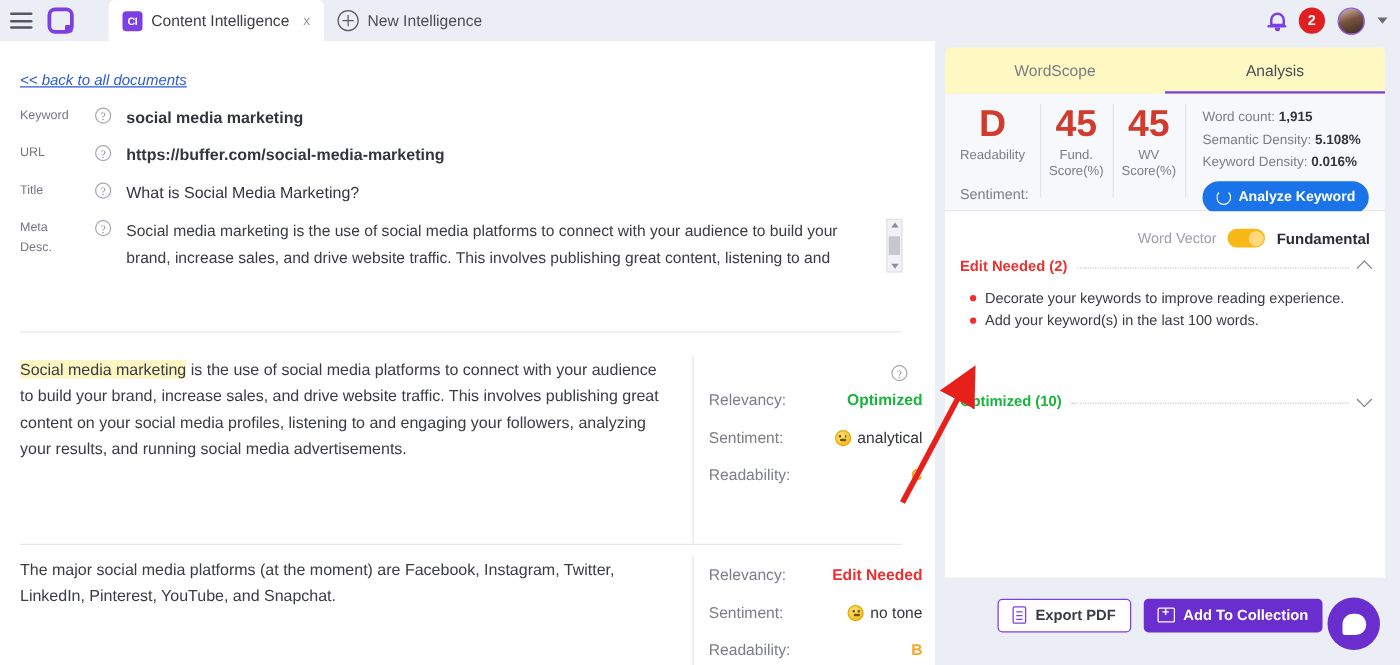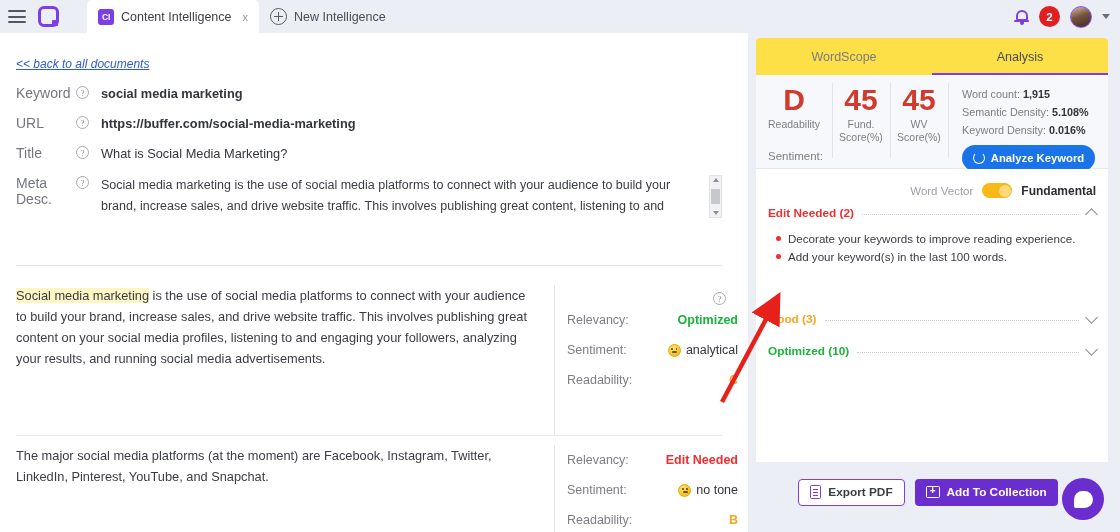--- a/index.html
+++ b/index.html
@@ -73,21 +73,21 @@
   .docpane {
     position: absolute; left: 0; top: 0; width: 748px; height: 499px;
     background: #ffffff; overflow: hidden;
   }
   .backlink {
     position: absolute; left: 16px; top: 24px;
     font-size: 12px; color: #2b5bd7; font-style: italic; text-decoration: underline; cursor: pointer;
   }
   .meta { position: absolute; left: 16px; top: 52px; width: 706px; }
   .meta-row { display: flex; align-items: flex-start; margin-bottom: 13px; }
-  .meta-label { width: 60px; font-size: 14px; color: #74767f; line-height: 16px; }
+  .meta-label { width: 60px; font-size: 10px; color: #74767f; line-height: 16px; }
   .qmark {
     width: 13px; height: 13px; border: 1px solid #a8aab3; border-radius: 50%;
     font-size: 9px; color: #8a8c95; display: flex; align-items: center; justify-content: center;
     margin: 1px 12px 0 0; flex: none; cursor: pointer; font-family: "Liberation Serif", serif;
   }
   .meta-value { font-size: 12.8px; color: #33353d; line-height: 17px; flex: 1; }
   .meta-value.bold { font-weight: bold; }
   .meta-desc-wrap { display: flex; flex: 1; }
   .meta-desc-text { flex: 1; font-size: 12.5px; color: #3a3c44; line-height: 21px; max-height: 42px; overflow: hidden; padding-right: 6px;}
   .scrollbar {
@@ -128,21 +128,21 @@
   .m-inline { margin-left: auto; padding-right: 10px; font-size: 12.5px; color: #33353d; display: flex; align-items: center; }
   .m-by { display: flex; align-items: center; height: 30px; font-size: 12.5px; }
   .m-by .lbl { color: #7c7e87; }
   .m-by .val { color: #33353d; font-weight: bold; margin-left: 4px; }
   .sec-qmark { position: absolute; right: 10px; top: 6px; }
 
   
   .rightpane { position: absolute; left: 756px; top: 0; width: 364px; height: 499px; }
   .rp-tabs {
     position: absolute; top: 5px; left: 0; width: 352px; height: 37px;
-    background: #fde047; border-radius: 4px 4px 0 0; display: flex;
+    background: #fef9c3; border-radius: 4px 4px 0 0; display: flex;
   }
   .rp-tab {
     flex: 1; display: flex; align-items: center; justify-content: center;
     font-size: 12.5px; color: #7a7c85; cursor: pointer; position: relative;
   }
   .rp-tab.active { color: #4a4c55; }
   .rp-tab.active::after {
     content: ""; position: absolute; left: 0; right: 0; bottom: 0; height: 2.4px; background: #7b3fe4;
   }
   .rp-scorecard {
@@ -443,27 +443,20 @@
               </div>
               <div class="acc-item">
                 <span class="bullet"></span>
                 <span>Add your keyword(s) in the last 100 words.</span>
               </div>
             </div>
           </div>
 
           <div style="height:30px"></div>
 
-          <div>
-            <div class="acc-head">
-              <span class="acc-title amber">Good (3)</span>
-              <span class="acc-dots"></span>
-              <span class="caret down"></span>
-            </div>
-          </div>
 
           <div style="height:2px"></div>
 
           <div>
             <div class="acc-head">
               <span class="acc-title green">Optimized (10)</span>
               <span class="acc-dots"></span>
               <span class="caret down"></span>
             </div>
           </div>

